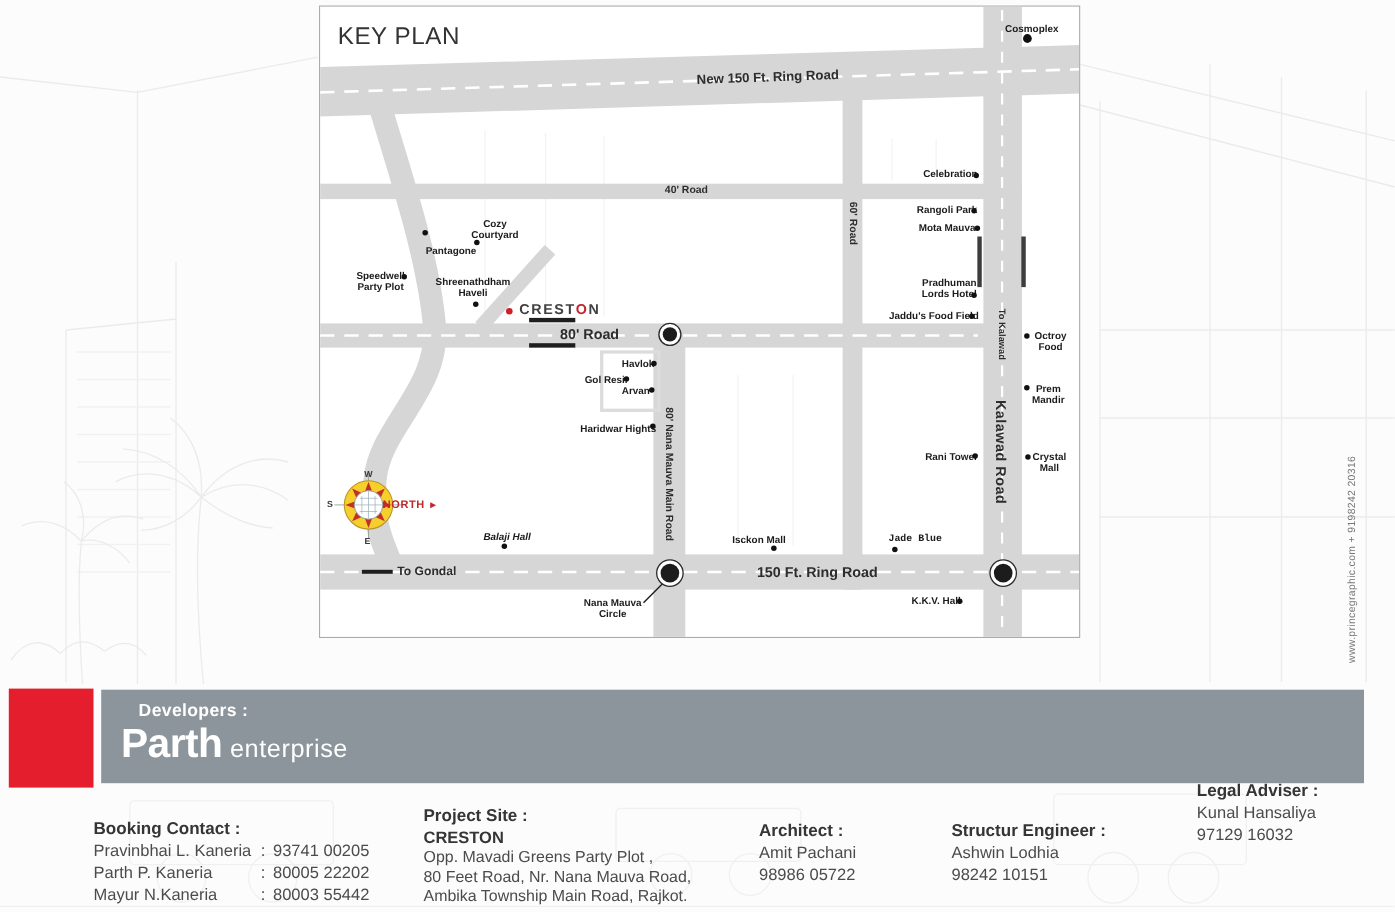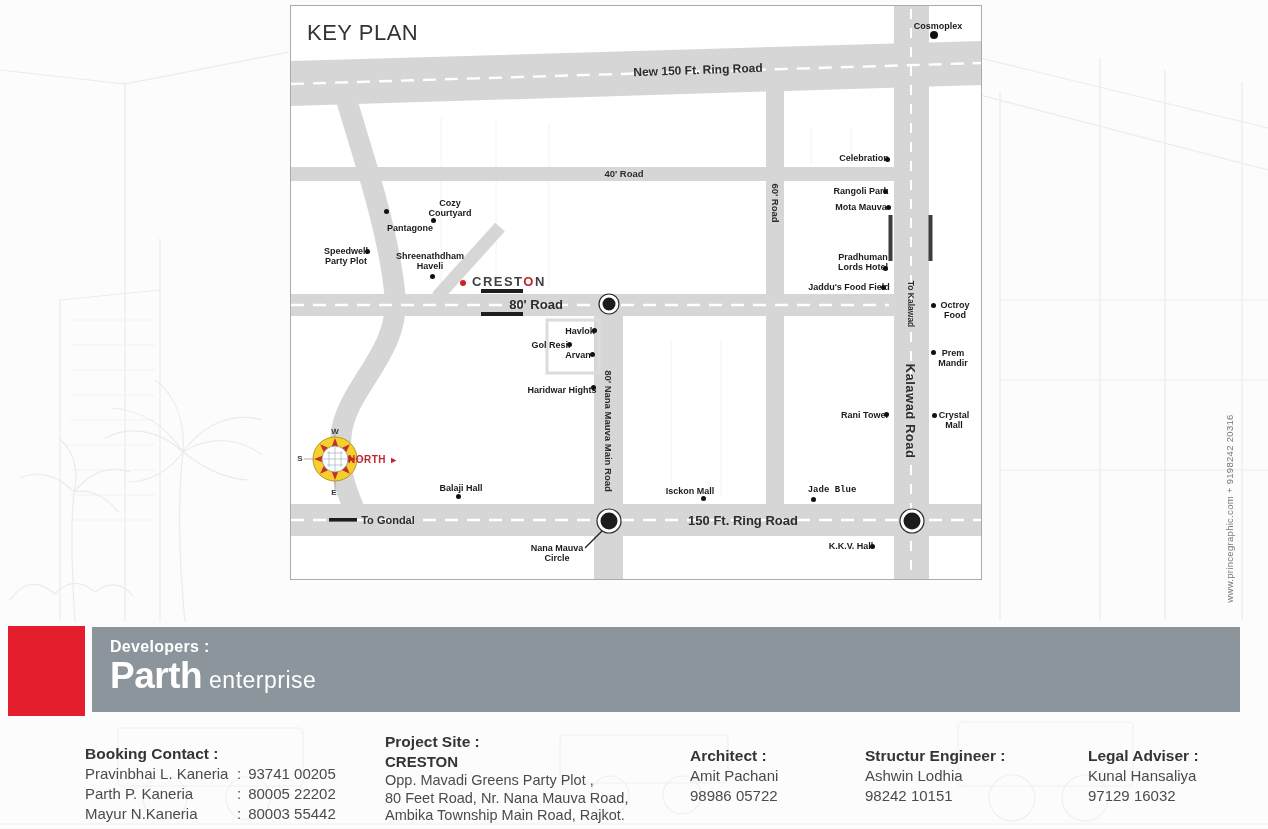--- a/index.html
+++ b/index.html
@@ -32,21 +32,21 @@
   .north .arr{font-size:9px;}
   .creston-logo{position:absolute;transform:translate(0,-50%);font-size:13px;font-weight:800;
     letter-spacing:1.5px;color:#414141;white-space:nowrap;z-index:5;}
   .creston-logo span{display:inline;}
   .creston-logo .o{color:#c0272d;}
   
   .red-square{position:absolute;left:8px;top:626px;width:77px;height:90px;
     background:#e41e2c;z-index:3;}
   .dev-bar{position:absolute;left:92px;top:627px;width:1148px;height:85px;
     background:#8b959b;z-index:3;padding:11px 0 0 18px;box-sizing:border-box;color:#fff;}
-  .dev-label{font-size:16px;font-weight:700;letter-spacing:.3px;}
+  .dev-label{font-size:16px;font-weight:700;letter-spacing:.3px;margin-left:16px;}
   .brand-line{display:flex;align-items:baseline;gap:7px;margin-top:0px;}
   .brand{font-size:37px;font-weight:800;letter-spacing:-.5px;line-height:40px;}
   .brand-suffix{font-size:23px;font-weight:400;letter-spacing:.5px;}
   
   .info{position:absolute;color:#4b4b4b;font-size:15px;line-height:20px;z-index:3;white-space:nowrap;}
   .info .h{font-weight:700;font-size:15.5px;color:#353535;}
   .booking .nm{display:inline-block;width:152px;}
   .booking .sep{display:inline-block;margin-right:7px;}
   .psite .pname{font-weight:700;color:#353535;}
   .psite .addr{font-size:14.5px;line-height:17.5px;}
@@ -240,21 +240,21 @@
 
   <div class="lm" style="left:399px;top:485px;">Isckon Mall</div>
   <span class="dot" style="left:410px;top:490px;"></span>
 
   <div class="lm" style="left:541px;top:484px;font-family:Liberation Mono, monospace;">Jade Blue</div>
   <span class="dot" style="left:520px;top:491px;"></span>
 
   <div class="lm" style="left:560px;top:540px;">K.K.V. Hall</div>
   <span class="dot" style="left:579px;top:538px;"></span>
 
-  <div class="lm" style="left:170px;top:482px;">Balaji Hall</div>
+  <div class="lm" style="left:170px;top:482px;font-style:italic;">Balaji Hall</div>
   <span class="dot" style="left:165px;top:488px;"></span>
 
   <div class="lm" style="left:266px;top:547px;">
     <span>Nana Mauva</span>
       <span>Circle</span>
   </div>
 
   <div class="lm" style="left:55px;top:250px;">
     <span>Speedwell</span>
       <span>Party Plot</span>
@@ -313,19 +313,19 @@
   <div>Amit Pachani</div>
   <div>98986 05722</div>
 </div>
 
 <div class="info" style="left:865px;top:746px;">
   <div class="h">Structur Engineer :</div>
   <div>Ashwin Lodhia</div>
   <div>98242 10151</div>
 </div>
 
-<div class="info" style="left:1088px;top:746px;">
+<div class="info" style="left:1088px;top:710px;">
   <div class="h">Legal Adviser :</div>
   <div>Kunal Hansaliya</div>
   <div>97129 16032</div>
 </div>
 
 <div class="credit">www.princegraphic.com  + 9198242 20316</div>
 
 </body></html>

